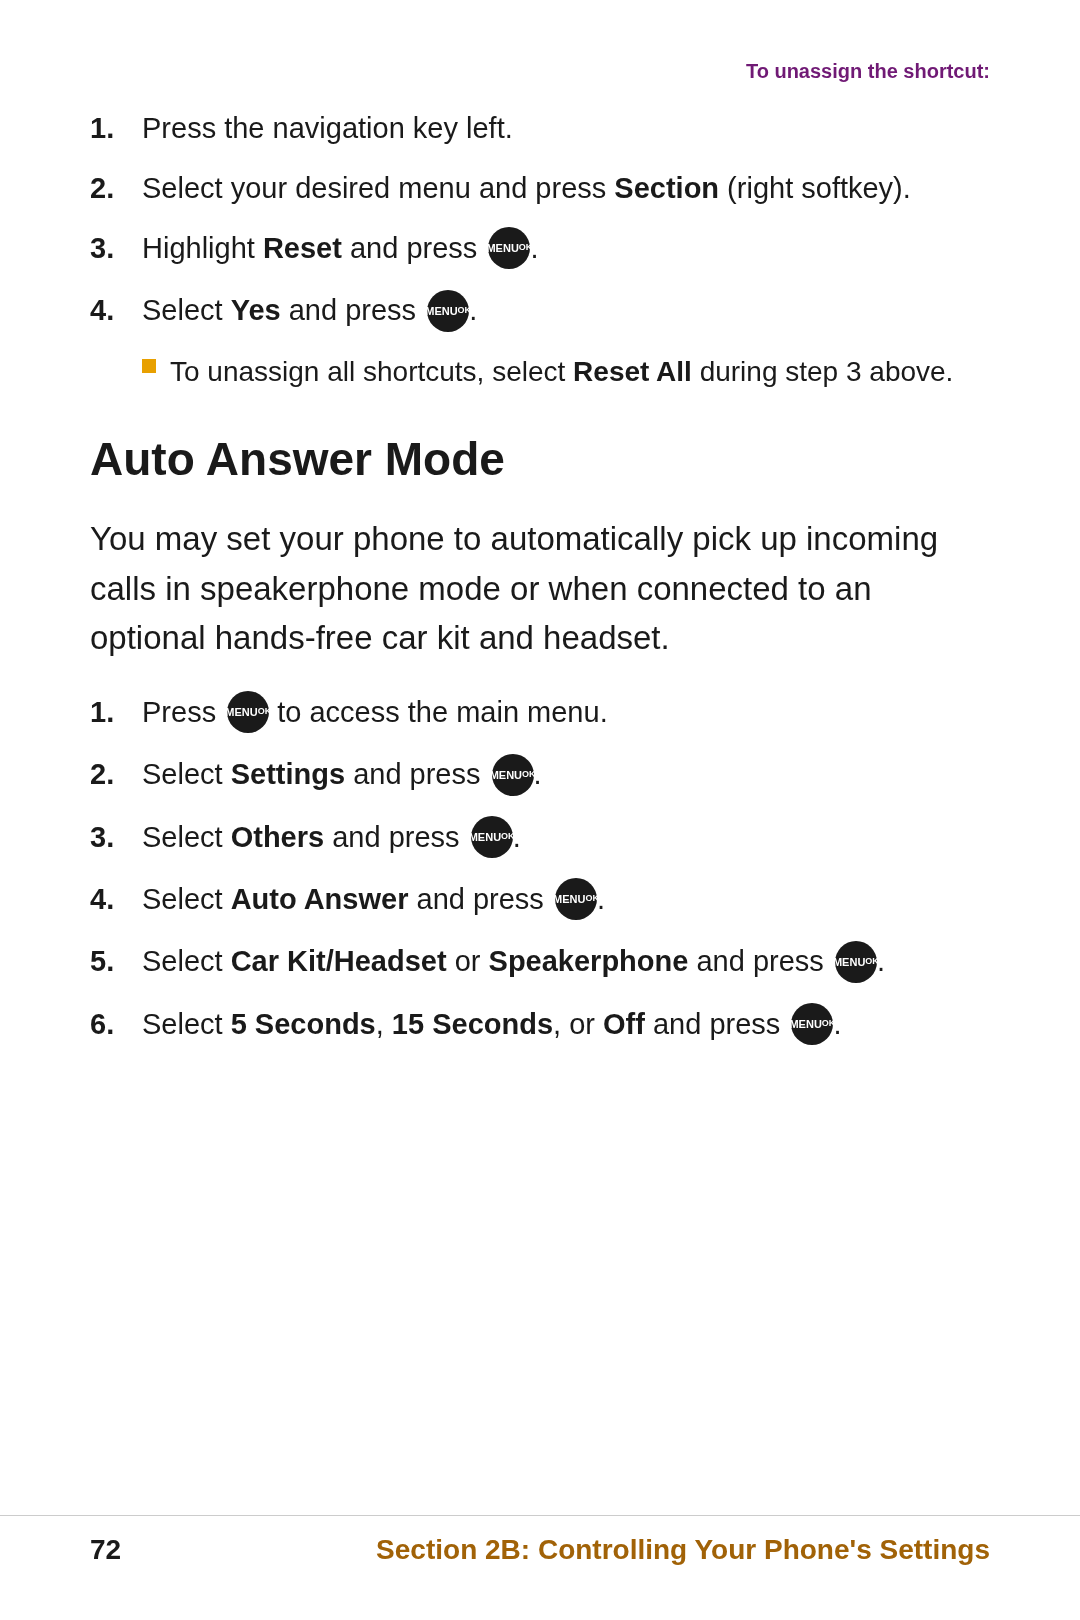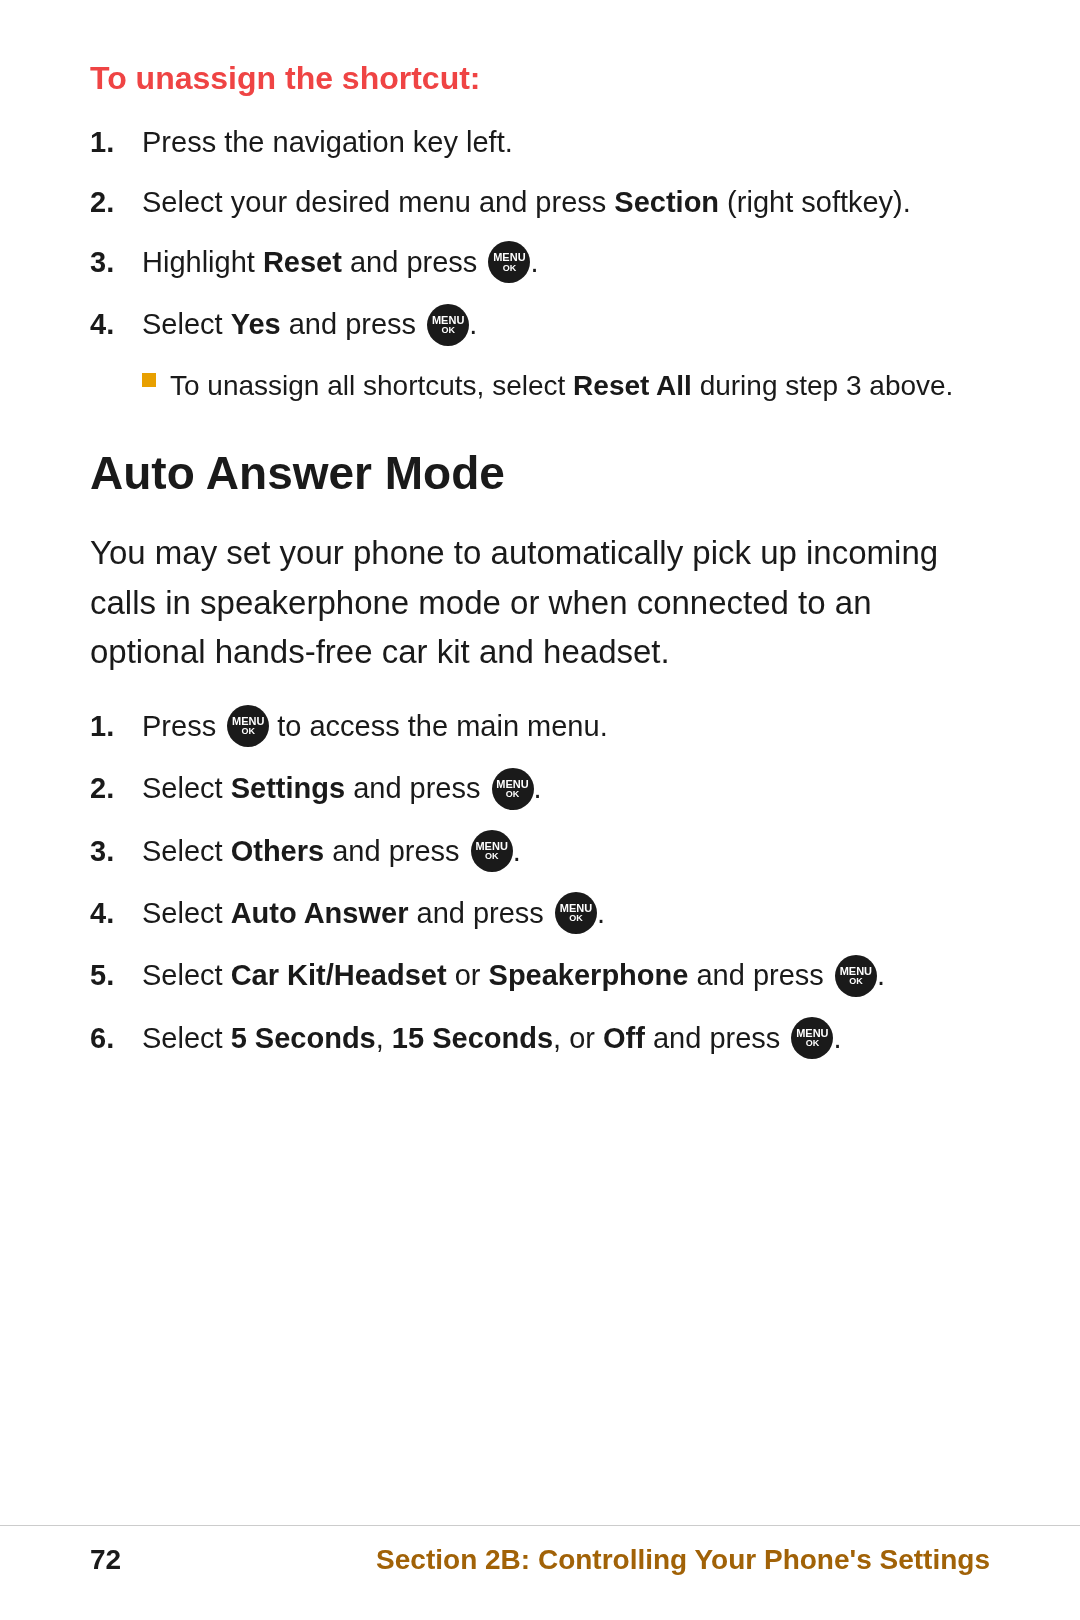--- a/index.html
+++ b/index.html
@@ -22,23 +22,24 @@
       padding: 60px 90px 100px 90px;
     }
 
     .section-unassign {
       margin-bottom: 40px;
     }
 
     .subsection-label {
       font-family: 'Arial', sans-serif;
       font-weight: bold;
-      font-size: 32px;
+      font-size: 20px;
       margin-bottom: 24px;
-      color: #ef4444;
+      color: #701a75;
+      text-align: right;
     }
 
     .numbered-list {
       list-style: none;
       padding: 0;
       margin: 0;
     }
 
     .numbered-list li {
       display: flex;
@@ -105,21 +106,21 @@
     }
 
     .footer {
       position: absolute;
       bottom: 40px;
       left: 0;
       right: 0;
       display: flex;
       align-items: center;
       justify-content: space-between;
-      padding: 4px 90px;
+      padding: 14px 90px;
       border-top: 1px solid #cccccc;
       padding-top: 18px;
     }
 
     .footer-page {
       font-family: 'Arial', sans-serif;
       font-size: 28px;
       font-weight: bold;
       color: #1a1a1a;
     }
@@ -130,21 +131,21 @@
       font-weight: bold;
       color: #a16207;
     }
 
     strong {
       font-weight: bold;
     }
 
     .menu-ok-icon {
       display: inline-flex;
-      flex-direction: column;
+      flex-direction: row;
       align-items: center;
       justify-content: center;
       width: 42px;
       height: 42px;
       background: #1a1a1a;
       border-radius: 50%;
       color: #ffffff;
       font-family: 'Arial', sans-serif;
       font-weight: bold;
       vertical-align: middle;

